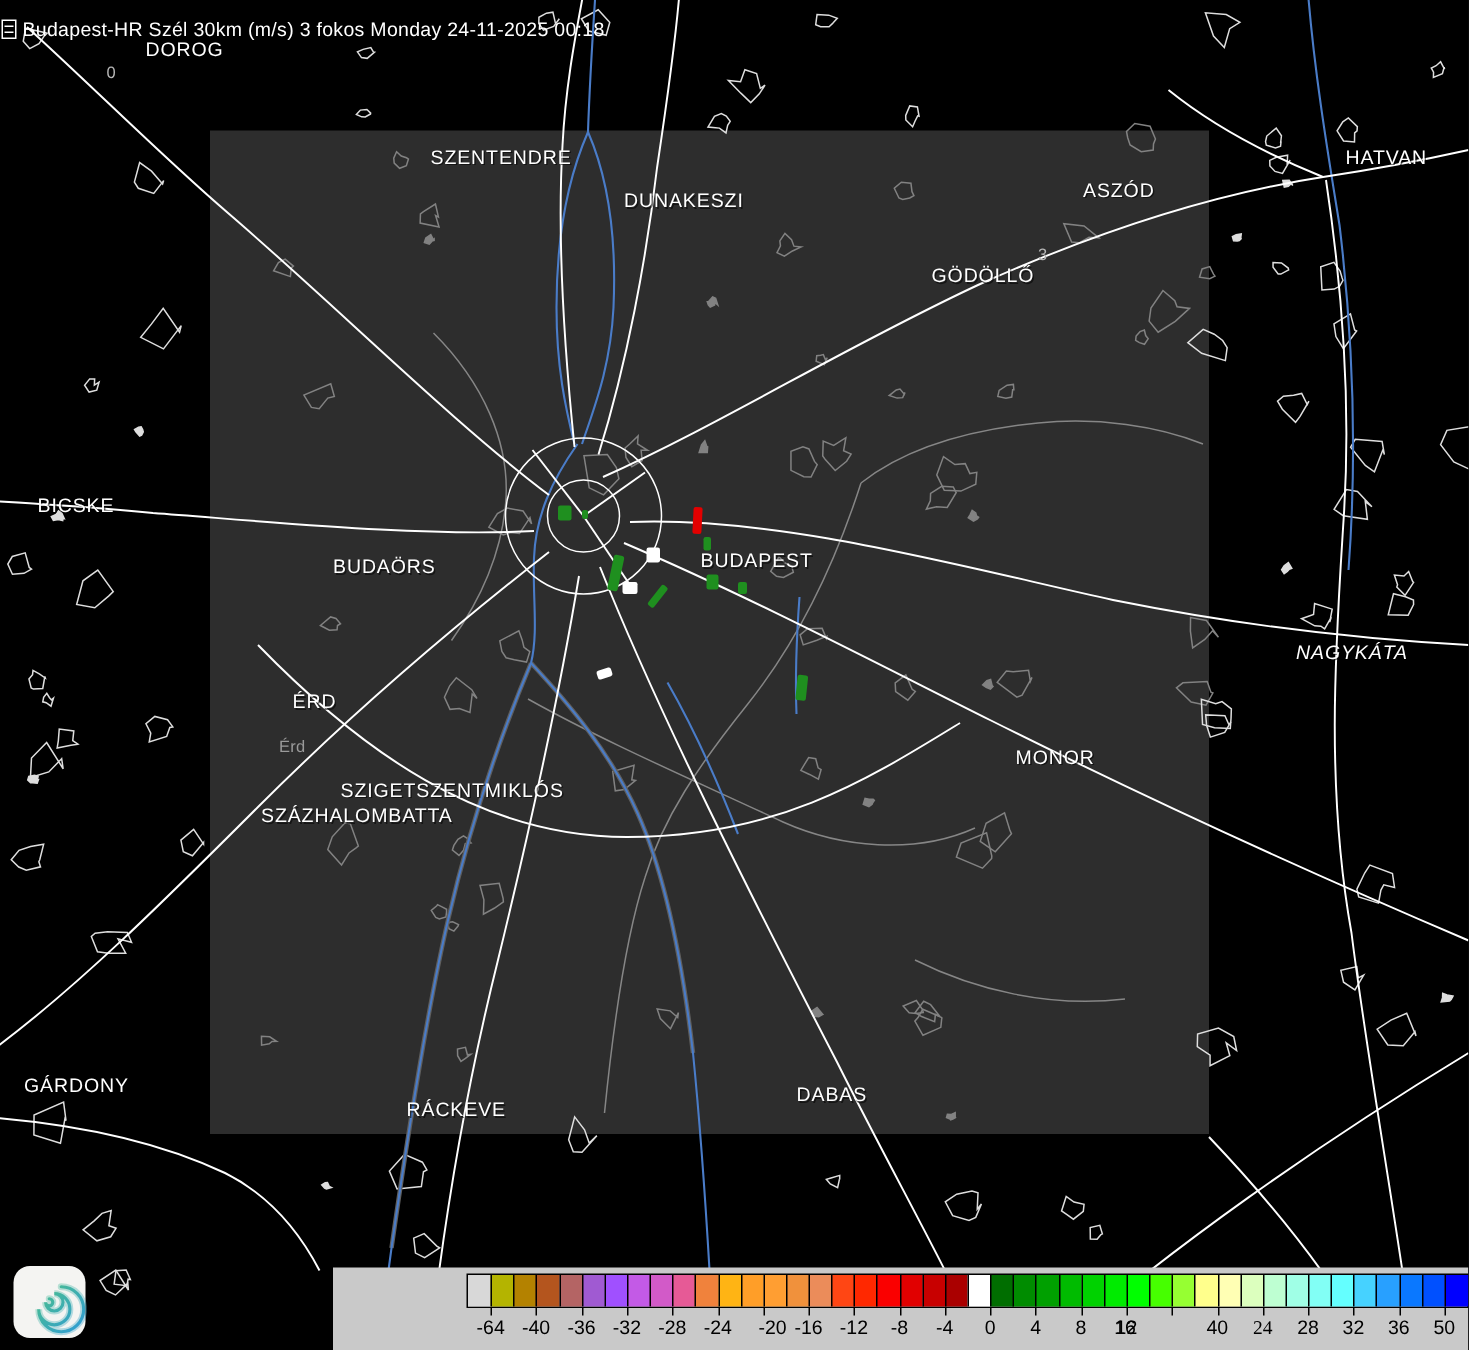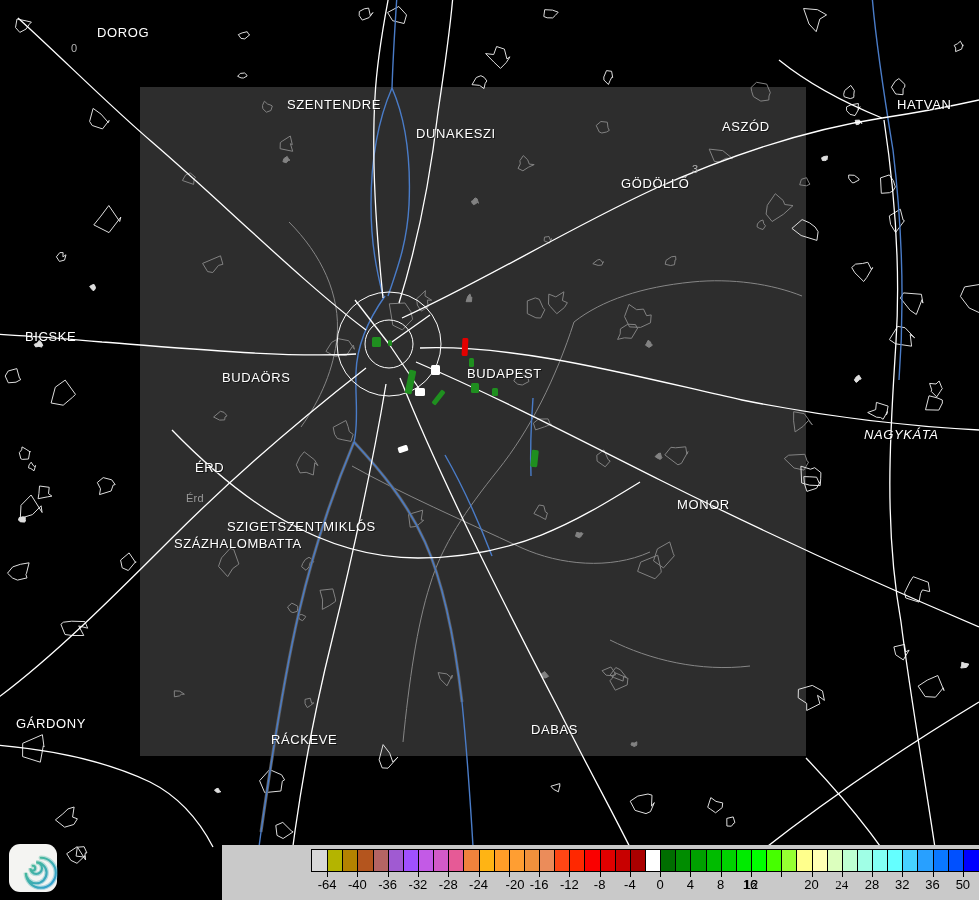--- a/index.html
+++ b/index.html
@@ -218,20 +218,24 @@
       <div class="city" style="left: 227px; top: 519px;">SZIGETSZENTMIKLÓS</div>
       <div class="city" style="left: 174px; top: 536px;">SZÁZHALOMBATTA</div>
       <div class="city" style="left: 16px; top: 696px; margin-top: 20px;">GÁRDONY</div>
       <div class="city" style="left: 271px; top: 732px;">RÁCKEVE</div>
       <div class="city" style="left: 531px; top: 722px;">DABAS</div>
       <div class="city overlay" style="left: 417px; top: 884px;">KUNSZENTMIKLÓS</div>
       <div class="city overlay" style="left: 852px; top: 882px;">NAGYKŐRÖS</div>
       <div class="city minor" style="left: 186px; top: 492px;">Érd</div>
     </div>
 
+<div id="title-bar">
+  <span id="title-icon"></span>
+  <span>Budapest-HR Szél 30km (m/s) 3 fokos Monday 24-11-2025 00:18</span>
+</div>
 
 <div id="logo">
   <svg width="50" height="50" viewBox="0 0 50 50">
     <defs>
       <linearGradient id="lg" x1="0" y1="0" x2="1" y2="1">
         <stop offset="0" stop-color="#4cc08a"></stop>
         <stop offset="1" stop-color="#2f9bd6"></stop>
       </linearGradient>
     </defs>
     <rect x="1" y="1" width="48" height="48" rx="11" fill="#f4f4f2"></rect>
@@ -356,21 +360,21 @@
       <div class="tlabel" style="left: 438.136px;">0</div>
       <div class="tick" style="left: 468.409px;"></div>
       <div class="tlabel" style="left: 468.409px;">4</div>
       <div class="tick" style="left: 498.682px;"></div>
       <div class="tlabel" style="left: 498.682px;">8</div>
       <div class="tick" style="left: 528.955px;"></div>
       <div class="tlabel" style="left: 528.955px;">12</div>
       <div class="tick" style="left: 559.227px;"></div>
       <div class="tlabel" style="left: 528px;">16</div>
       <div class="tick" style="left: 589.5px;"></div>
-      <div class="tlabel" style="left: 589.5px;">20</div>
+      <div class="tlabel" style="left: 589.5px;">40</div>
       <div class="tick" style="left: 619.773px;"></div>
       <div class="tlabel" style="left: 619.773px; font-family: Liberation Serif, serif;">24</div>
       <div class="tick" style="left: 650.045px;"></div>
       <div class="tlabel" style="left: 650.045px;">28</div>
       <div class="tick" style="left: 680.318px;"></div>
       <div class="tlabel" style="left: 680.318px;">32</div>
       <div class="tick" style="left: 710.591px;"></div>
       <div class="tlabel" style="left: 710.591px;">36</div>
       <div class="tick" style="left: 740.864px;"></div>
       <div class="tlabel" style="left: 740.864px;">50</div>

